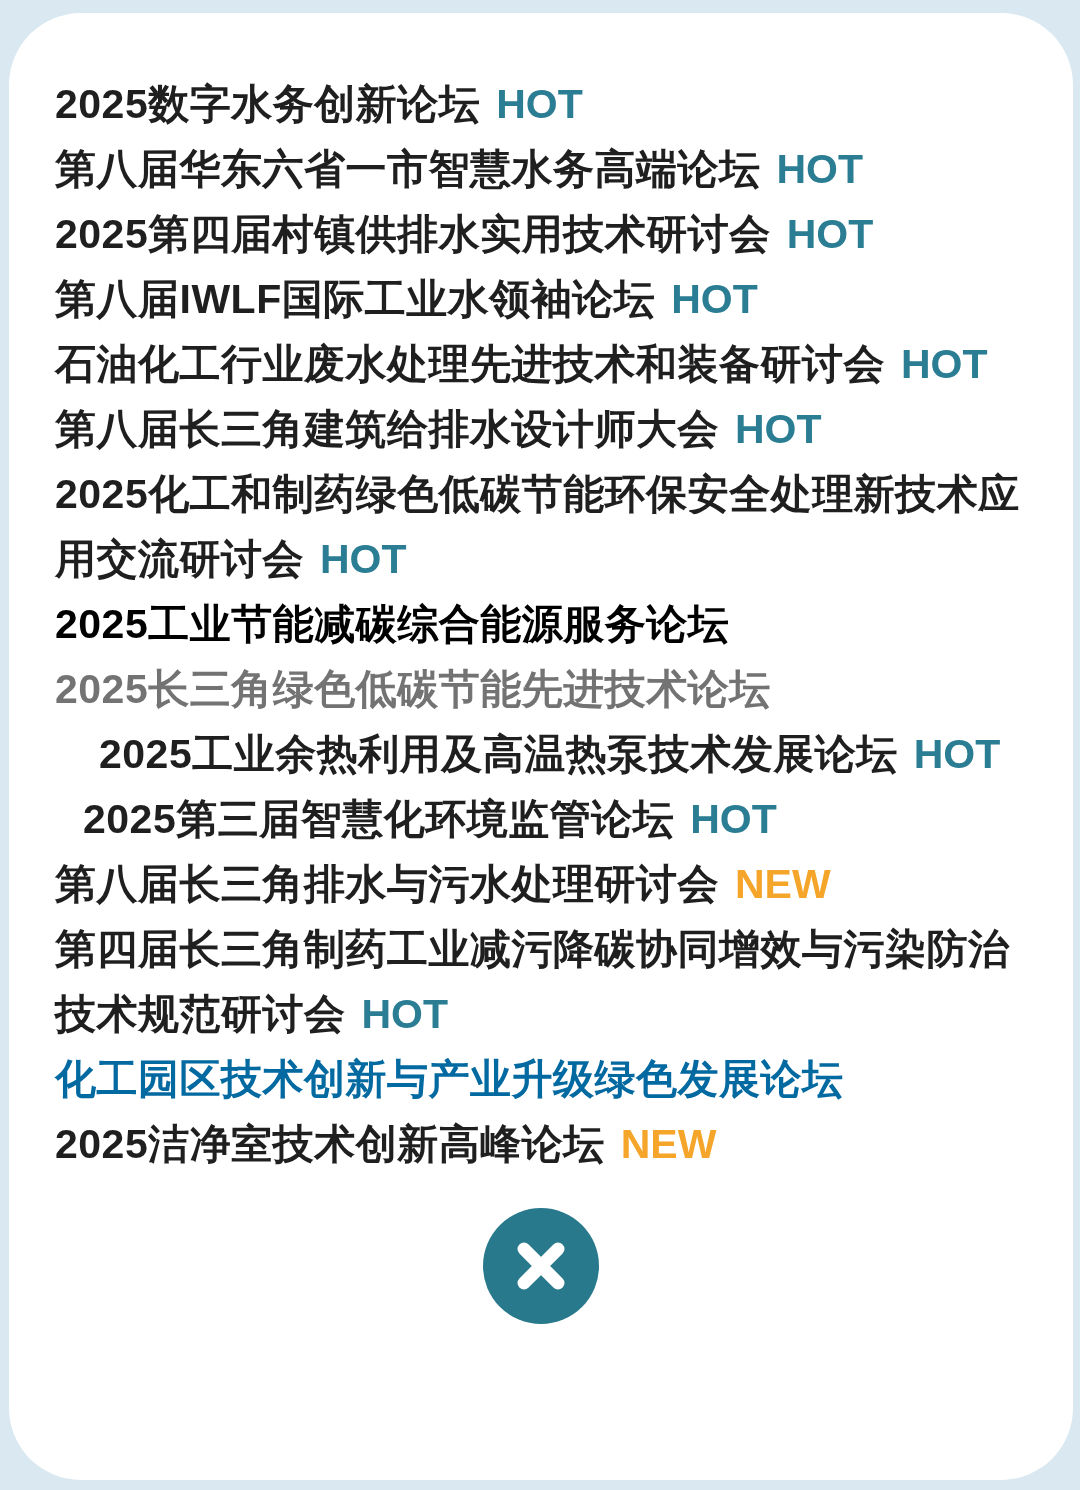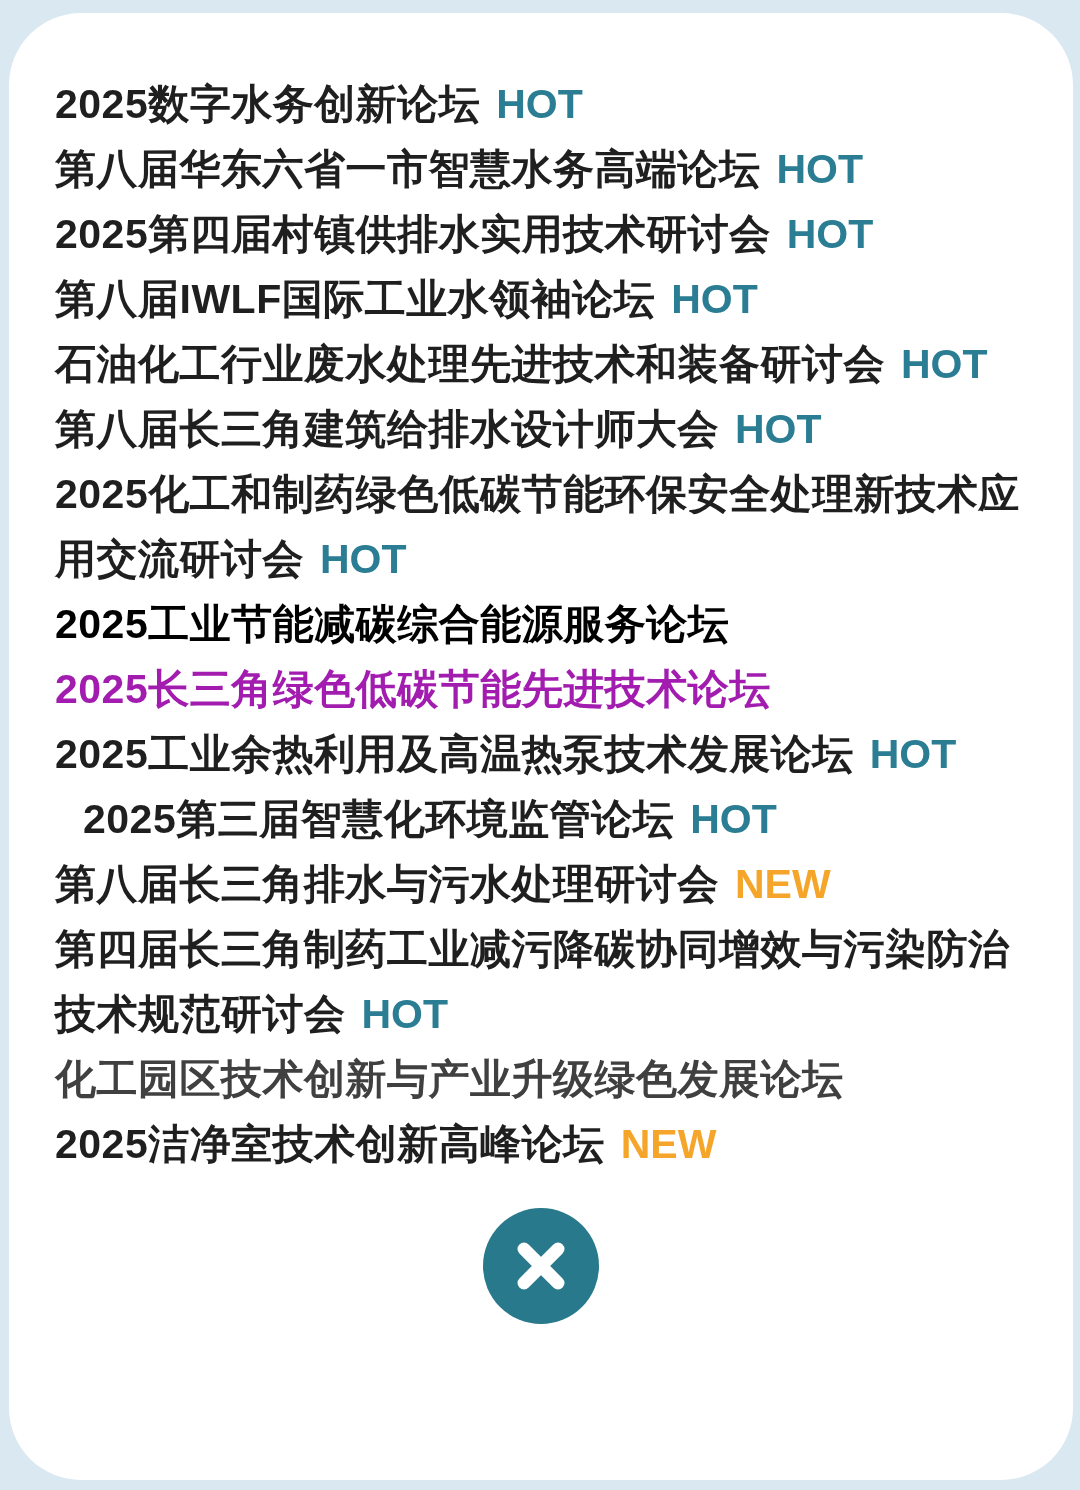--- a/index.html
+++ b/index.html
@@ -88,36 +88,36 @@
   </div>
       <div class="conf-item" style="color: rgb(31, 31, 31);">
     <span class="conf-title">第八届长三角建筑给排水设计师大会</span><span class="badge hot" style="color: rgb(42, 125, 147);">HOT</span>
   </div>
       <div class="conf-item" style="color: rgb(31, 31, 31);">
     <span class="conf-title">2025化工和制药绿色低碳节能环保安全处理新技术应用交流研讨会</span><span class="badge hot" style="color: rgb(42, 125, 147);">HOT</span>
   </div>
       <div class="conf-item" style="color: #000000;">
     <span class="conf-title">2025工业节能减碳综合能源服务论坛</span>
   </div>
-      <div class="conf-item" style="color: #a21caf;">
+      <div class="conf-item" style="color: #737373;">
     <span class="conf-title">2025长三角绿色低碳节能先进技术论坛</span>
   </div>
-      <div class="conf-item" style="color: rgb(31, 31, 31);">
+      <div class="conf-item" style="color: rgb(31, 31, 31); margin-left: 44px;">
     <span class="conf-title">2025工业余热利用及高温热泵技术发展论坛</span><span class="badge hot" style="color: rgb(42, 125, 147);">HOT</span>
   </div>
       <div class="conf-item" style="color: rgb(31, 31, 31); margin-left: 28px;">
     <span class="conf-title">2025第三届智慧化环境监管论坛</span><span class="badge hot" style="color: rgb(42, 125, 147);">HOT</span>
   </div>
       <div class="conf-item" style="color: rgb(31, 31, 31);">
     <span class="conf-title">第八届长三角排水与污水处理研讨会</span><span class="badge new" style="color: rgb(245, 166, 42);">NEW</span>
   </div>
       <div class="conf-item" style="color: rgb(31, 31, 31);">
     <span class="conf-title">第四届长三角制药工业减污降碳协同增效与污染防治技术规范研讨会</span><span class="badge hot" style="color: rgb(42, 125, 147);">HOT</span>
   </div>
-      <div class="conf-item" style="color: #404040;">
+      <div class="conf-item" style="color: #0369a1;">
     <span class="conf-title">化工园区技术创新与产业升级绿色发展论坛</span>
   </div>
       <div class="conf-item" style="color: rgb(31, 31, 31);">
     <span class="conf-title">2025洁净室技术创新高峰论坛</span><span class="badge new" style="color: rgb(245, 166, 42);">NEW</span>
   </div>
     </div>
   <div class="close-wrap">
     <div class="close-btn" style="background: rgb(39, 121, 139);">
       <span>
         <svg width="62" height="62" viewBox="0 0 62 62" aria-hidden="true">

